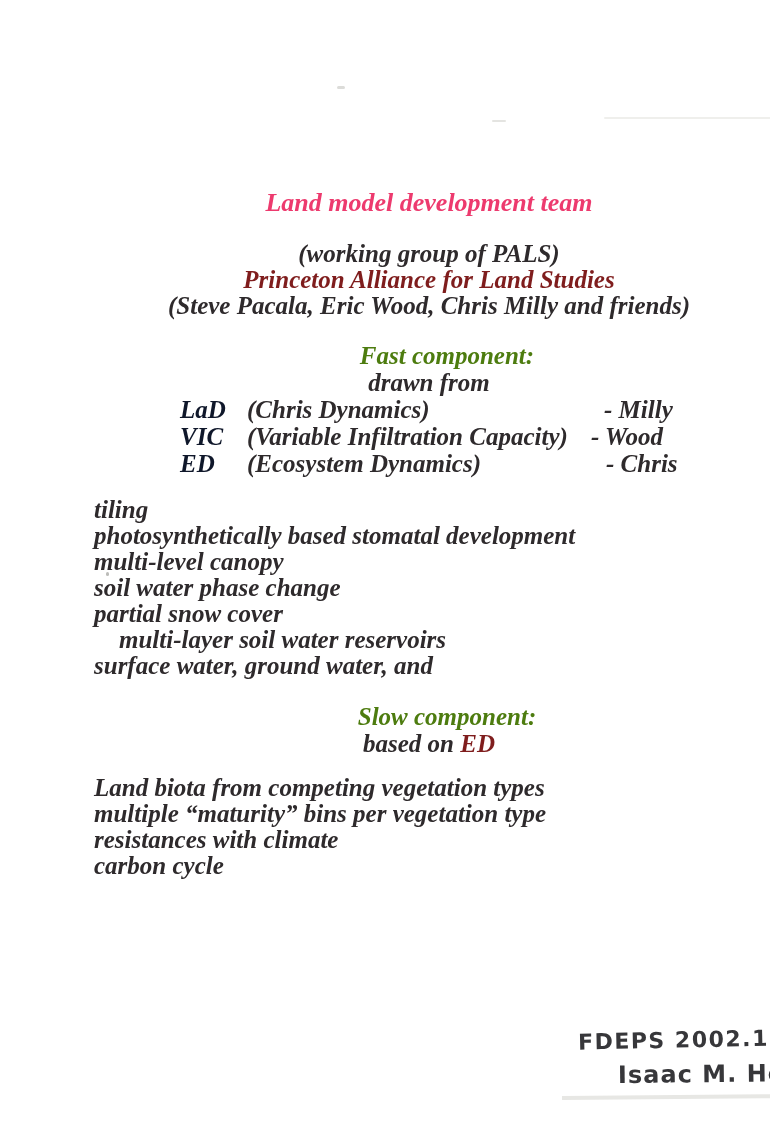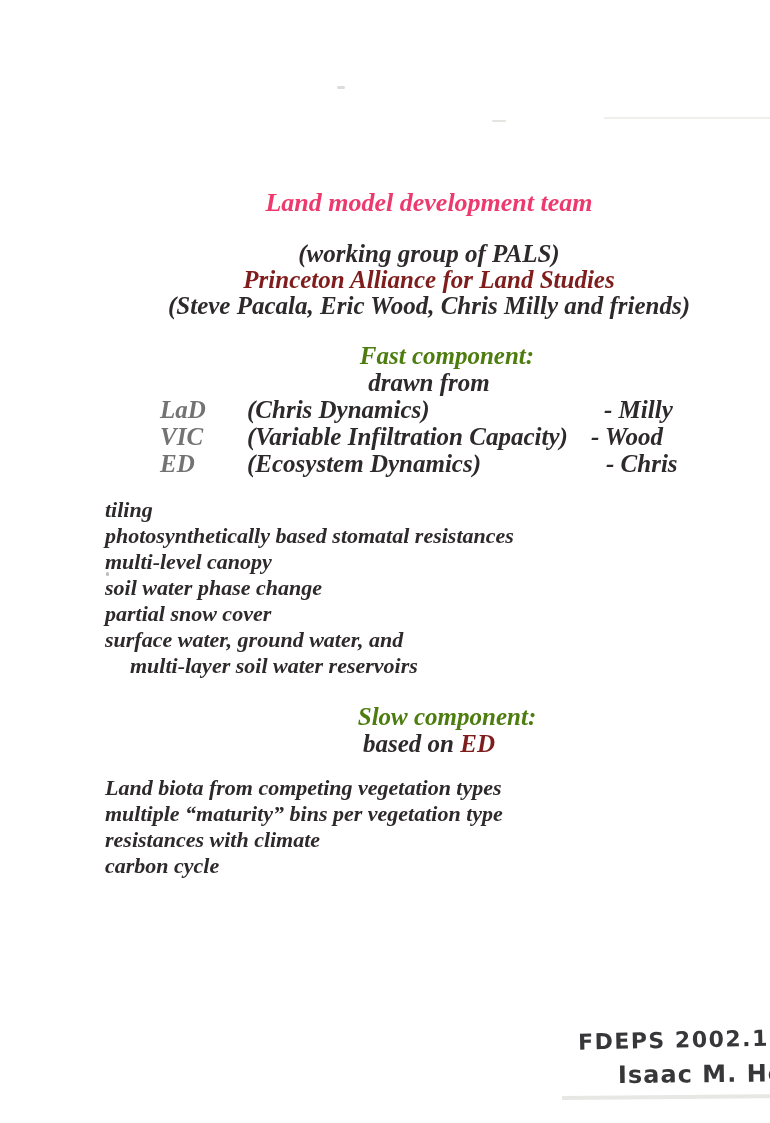--- a/index.html
+++ b/index.html
@@ -39,36 +39,36 @@
   .model-row {
     position: absolute;
     left: 0;
     width: 770px;
     height: 27px;
     font-size: 25px;
     white-space: nowrap;
   }
   .model-row .acronym {
     position: absolute;
-    left: 116px;
-    color: #737373;
+    left: 136px;
+    color: #0f172a;
   }
   .model-row .model-name {
     position: absolute;
     left: 203px;
   }
   .model-row .credit { position: absolute; }
   .credit-milly  { left: 560px; }
   .credit-wood   { left: 547px; }
   .credit-pacala { left: 562px; }
 
   .feature-list {
     position: absolute;
-    left: 61px;
-    font-size: 22px;
+    left: 50px;
+    font-size: 25px;
     line-height: 26px;
     white-space: nowrap;
   }
   .feature.indent { padding-left: 25px; }
 
   .hw {
     position: absolute;
     font-family: "DejaVu Sans", sans-serif;
     font-style: normal;
     font-weight: bold;
@@ -129,26 +129,26 @@
     <span class="credit credit-wood">- Wood</span>
   </div>
   <div class="model-row" style="top:450px">
     <span class="acronym">ED</span>
     <span class="model-name">(Ecosystem Dynamics)</span>
     <span class="credit credit-pacala">- Chris</span>
   </div>
 
   <div class="feature-list" style="top:497px">
     <div class="feature">tiling</div>
-    <div class="feature">photosynthetically based stomatal resistances</div>
+    <div class="feature">photosynthetically based stomatal development</div>
     <div class="feature">multi-level canopy</div>
     <div class="feature">soil water phase change</div>
     <div class="feature">partial snow cover</div>
+    <div class="feature indent">multi-layer soil water reservoirs</div>
     <div class="feature">surface water, ground water, and</div>
-    <div class="feature indent">multi-layer soil water reservoirs</div>
   </div>
 
   <div class="line pink" style="top:703px">Slow component:</div>
   <div class="line" style="top:730px"><span>based on </span><span class="blue">ED</span></div>
 
   <div class="feature-list" style="top:775px">
     <div class="feature">Land biota from competing vegetation types</div>
     <div class="feature">multiple “maturity” bins per vegetation type</div>
     <div class="feature">resistances with climate</div>
     <div class="feature">carbon cycle</div>

